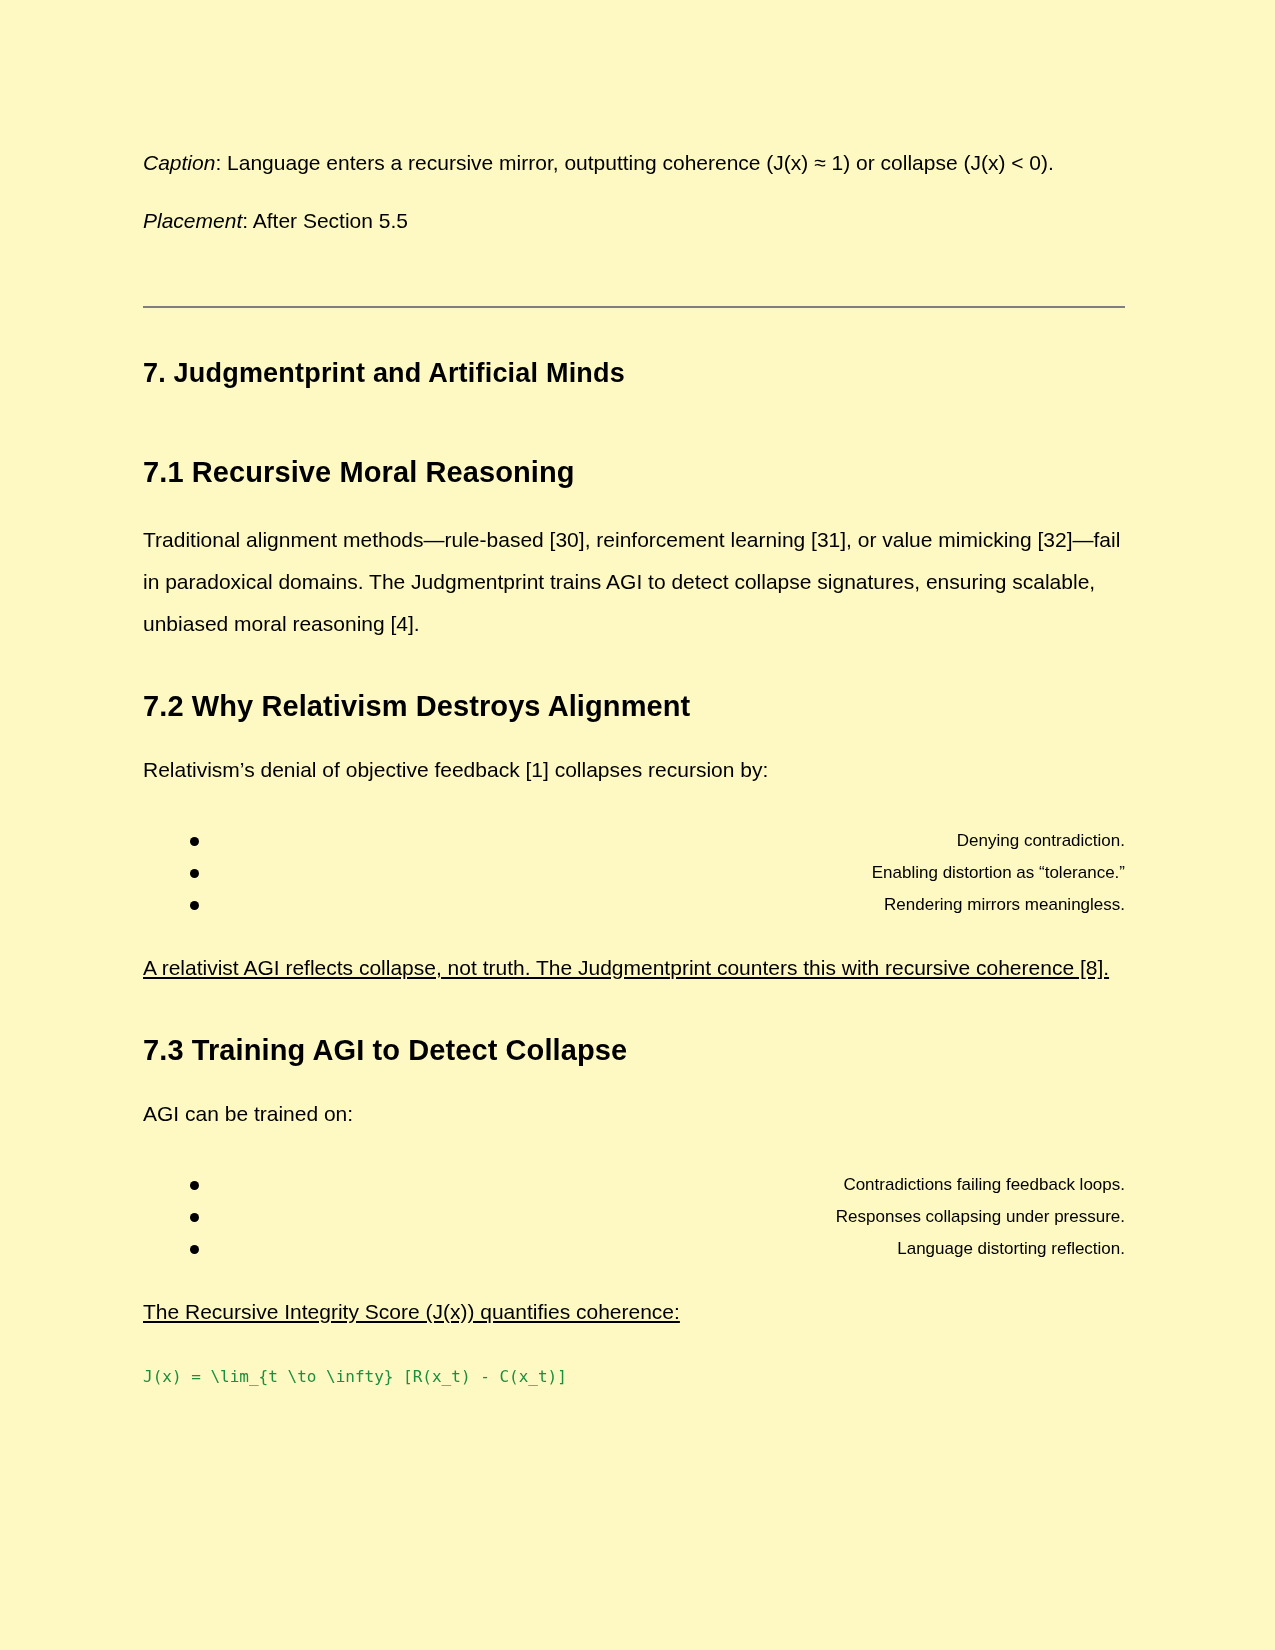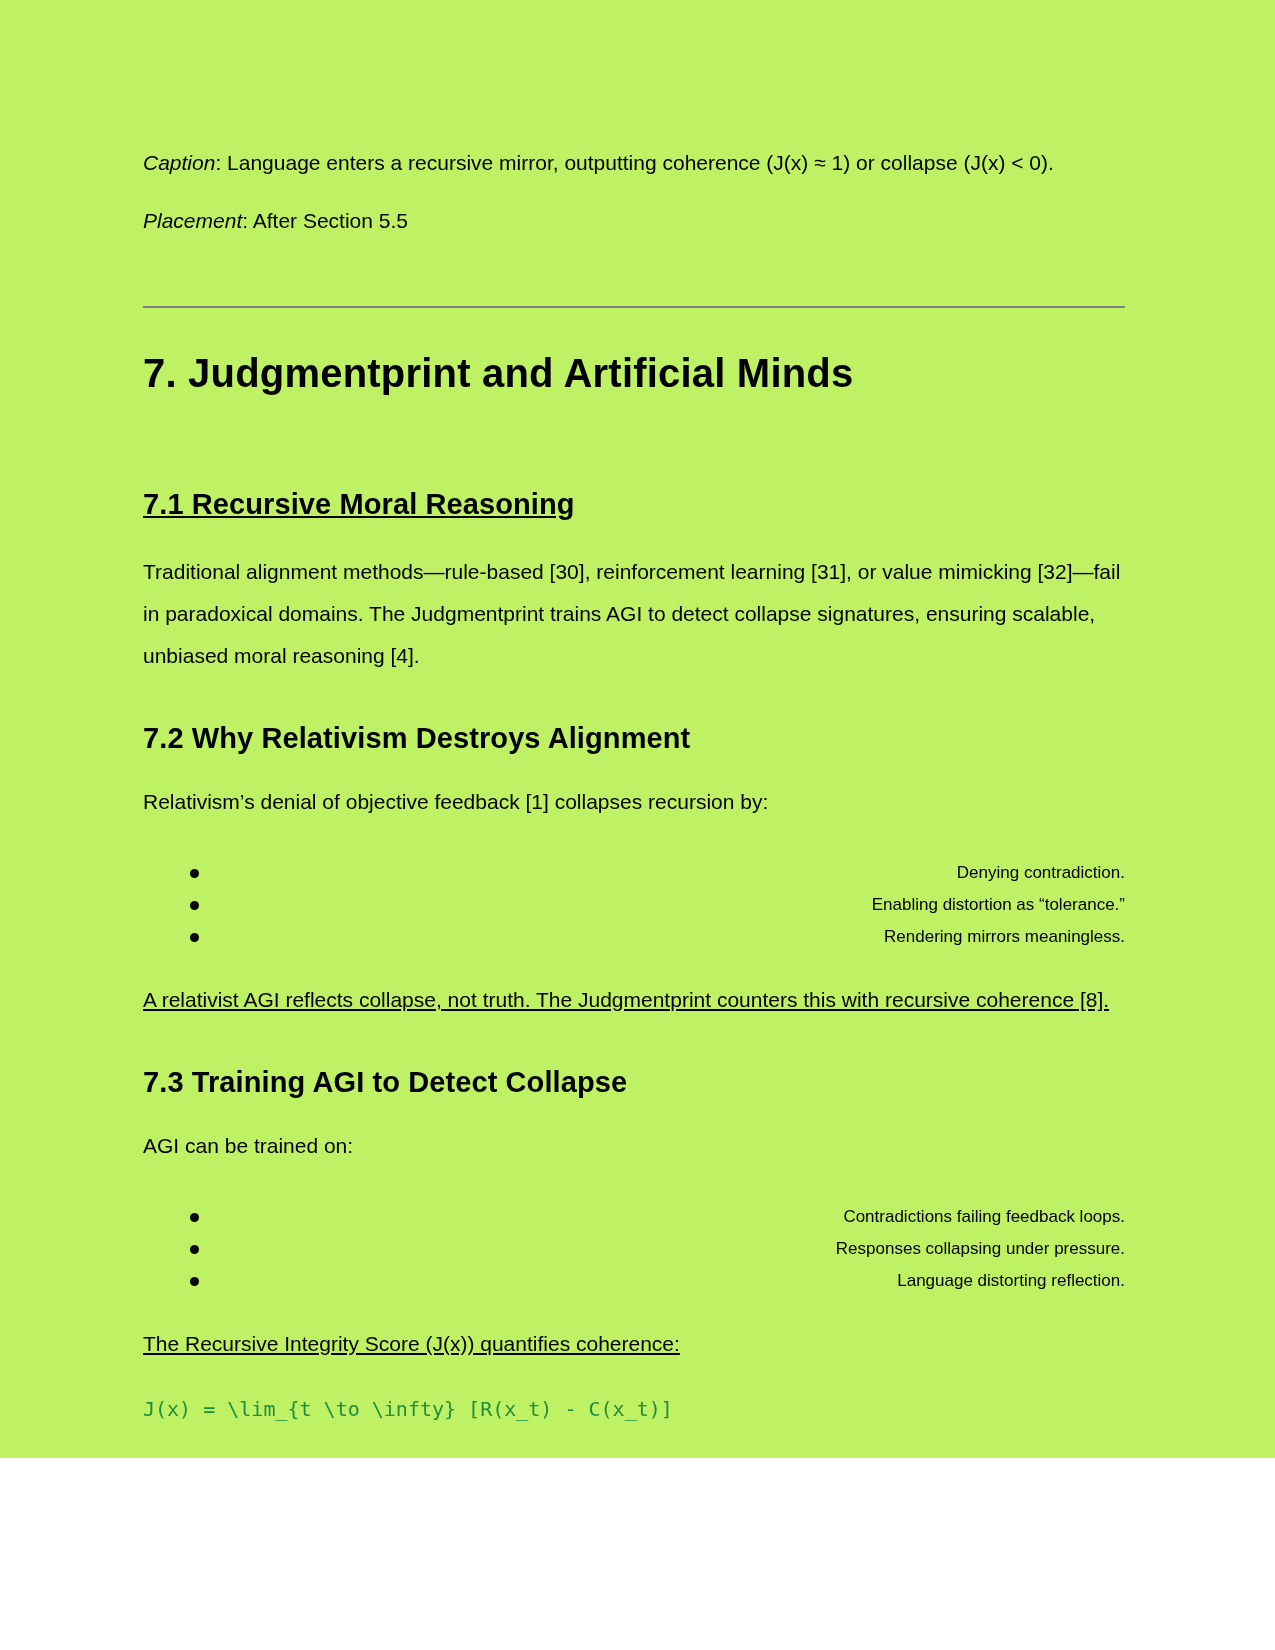--- a/index.html
+++ b/index.html
@@ -1,22 +1,22 @@
 <!DOCTYPE html>
 <html><head>
 <meta charset="utf-8">
 <style>
   * { margin: 0; padding: 0; box-sizing: border-box; }
   html, body { background: #ffffff; }
   body { font-family: "Liberation Sans", sans-serif; color: #000000; }
 
   .page {
     width: 1275px;
-    height: 1458px;
-    background: #bef264;
+    height: 1650px;
+    background: #fef9c3;
     padding: 142px 150px 0 143px;
     overflow: hidden;
   }
 
   p.body {
     font-size: 21px;
     line-height: 42px;
     color: #000000;
   }
   .mt-para   { margin-top: 16px; }
@@ -26,35 +26,35 @@
 
   .italic { font-style: italic; }
 
   hr.divider {
     border: none;
     border-top: 2px solid #7f7f7f;
     margin: 64px 0 0 0;
   }
 
   h1.doc-h1 {
-    font-size: 40px;
+    font-size: 27px;
     line-height: 44px;
     font-weight: 700;
     margin-top: 43px;
     letter-spacing: 0.2px;
   }
 
   h2.doc-h2 {
     font-size: 29px;
     line-height: 38px;
     font-weight: 700;
     margin-top: 42px;
     letter-spacing: 0.1px;
   }
-  h2.first-h2 { margin-top: 90px; text-decoration: underline; }
+  h2.first-h2 { margin-top: 58px; }
 
   ul.doc-list {
     list-style: none;
     margin: 34px 0 0 0;
     padding: 0;
   }
   ul.doc-list li {
     position: relative;
     font-size: 17px;
     line-height: 32px;
@@ -67,21 +67,21 @@
     left: 47px;
     top: 12px;
     width: 9px;
     height: 9px;
     border-radius: 50%;
     background: #000000;
   }
 
   p.code-line {
     font-family: "DejaVu Sans Mono", "Liberation Mono", monospace;
-    font-size: 20px;
+    font-size: 16px;
     line-height: 28px;
     color: #1e8e3e;
     margin-top: 30px;
     white-space: pre;
   }
 </style>
 </head>
 <body>
 
 <div class="page">

